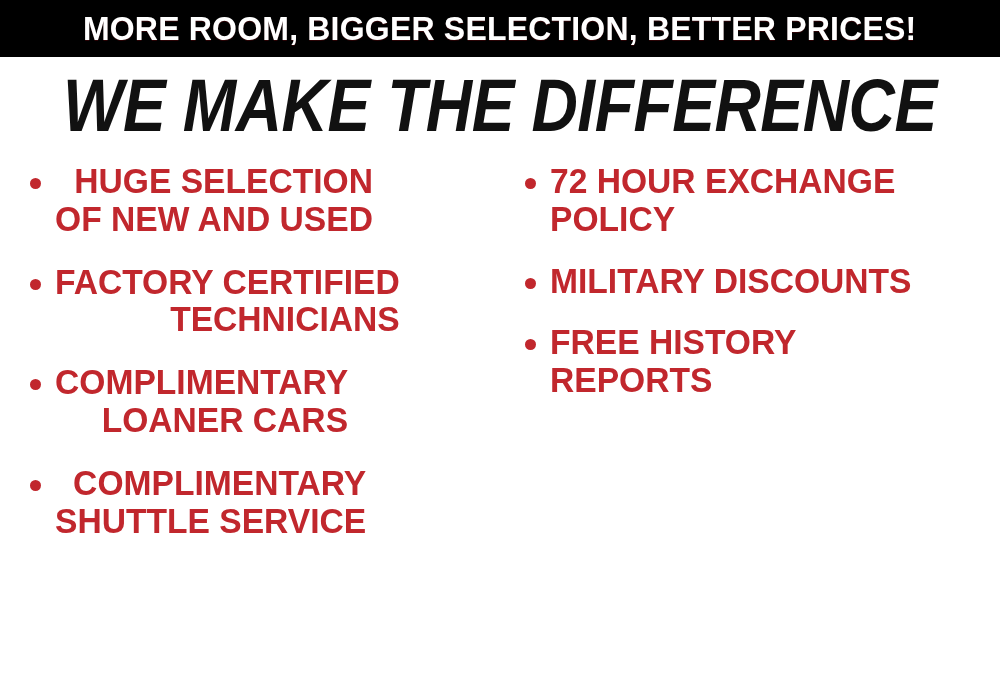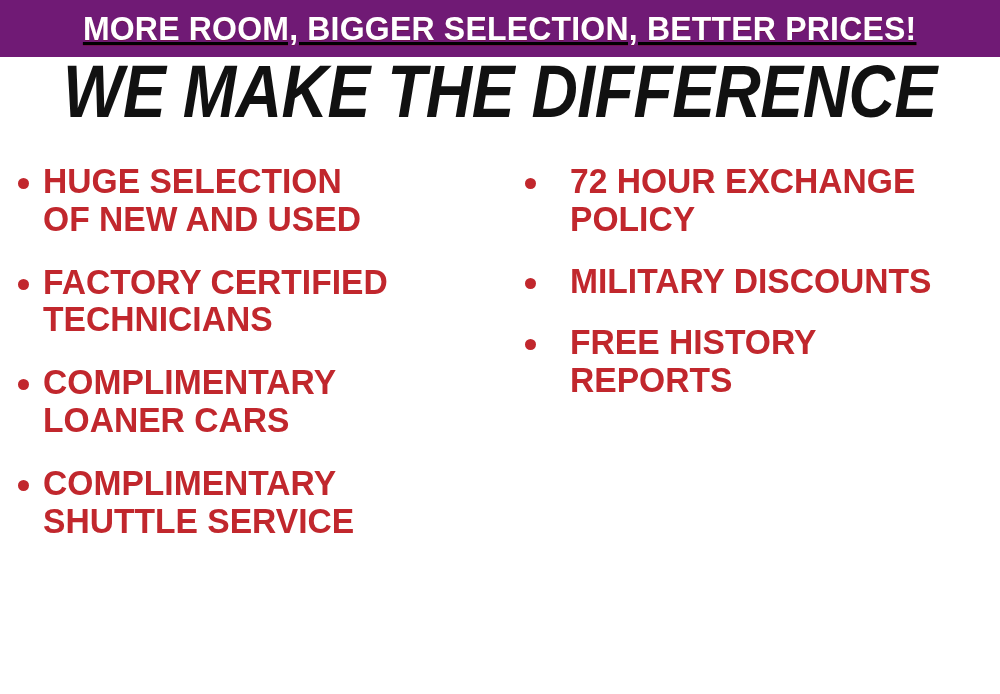--- a/index.html
+++ b/index.html
@@ -16,45 +16,44 @@
     position: relative;
   }
 
   
   .banner {
     position: absolute;
     left: 0;
     top: 0;
     width: 1000px;
     height: 57px;
-    background: #701a75;
+    background: #000000;
     display: flex;
     align-items: center;
     justify-content: center;
     box-sizing: border-box;
-    text-decoration: underline;
   }
   .banner-text {
     color: #ffffff;
     font-family: "Liberation Sans", sans-serif;
     font-weight: bold;
     font-size: 33px;
     letter-spacing: 0.2px;
     line-height: 1;
     white-space: nowrap;
     transform: scaleX(0.97);
     transform-origin: center center;
     text-shadow: 0 1px 0 rgba(120,10,15,0.35);
   }
 
   
   .headline-wrap {
     position: absolute;
     left: 0;
-    top: 50px;
+    top: 64px;
     width: 1000px;
     height: 82px;
     display: flex;
     align-items: center;
     justify-content: center;
   }
   .headline {
     color: #111111;
     font-family: "Liberation Sans", sans-serif;
     font-weight: bold;
@@ -75,22 +74,23 @@
     width: 1000px;
     height: 538px;
     display: flex;
     box-sizing: border-box;
   }
   .col {
     box-sizing: border-box;
   }
   .col-left {
     width: 505px;
-    padding-left: 18px;
+    padding-left: 30px;
     padding-top: 6px;
+    text-align: right;
   }
   .col-right {
     width: 495px;
     padding-left: 18px;
     padding-top: 6px;
   }
 
   .bullet-item {
     display: flex;
     align-items: flex-start;
@@ -112,21 +112,21 @@
     font-size: 35px;
     line-height: 1.08;
     letter-spacing: 0px;
     white-space: pre-line;
     transform: scaleX(0.96);
     transform-origin: left center;
   }
 
   
   .col-left  .bullet-item { margin-bottom: 25px; }
-  .col-right .bullet-item { margin-bottom: 24px; gap: 20px; }
+  .col-right .bullet-item { margin-bottom: 24px; }
   .col-right .bullet-dot  { margin-left: 2px; }
 </style>
 </head>
 <body>
 
 <div class="banner">
   <div class="banner-text">MORE ROOM, BIGGER SELECTION, BETTER PRICES!</div>
 </div>
 
 <div class="headline-wrap">

